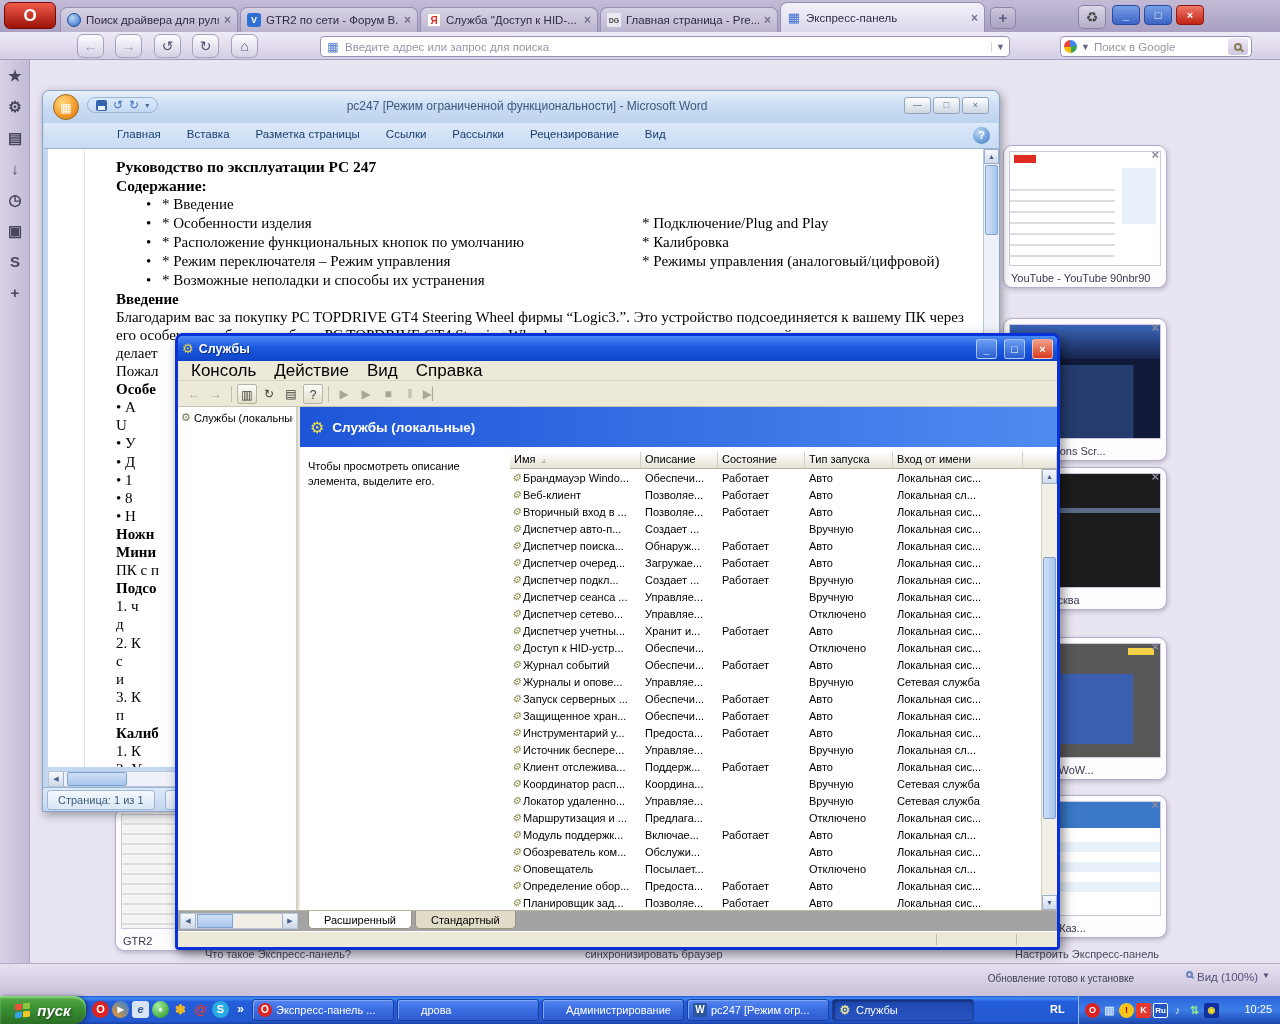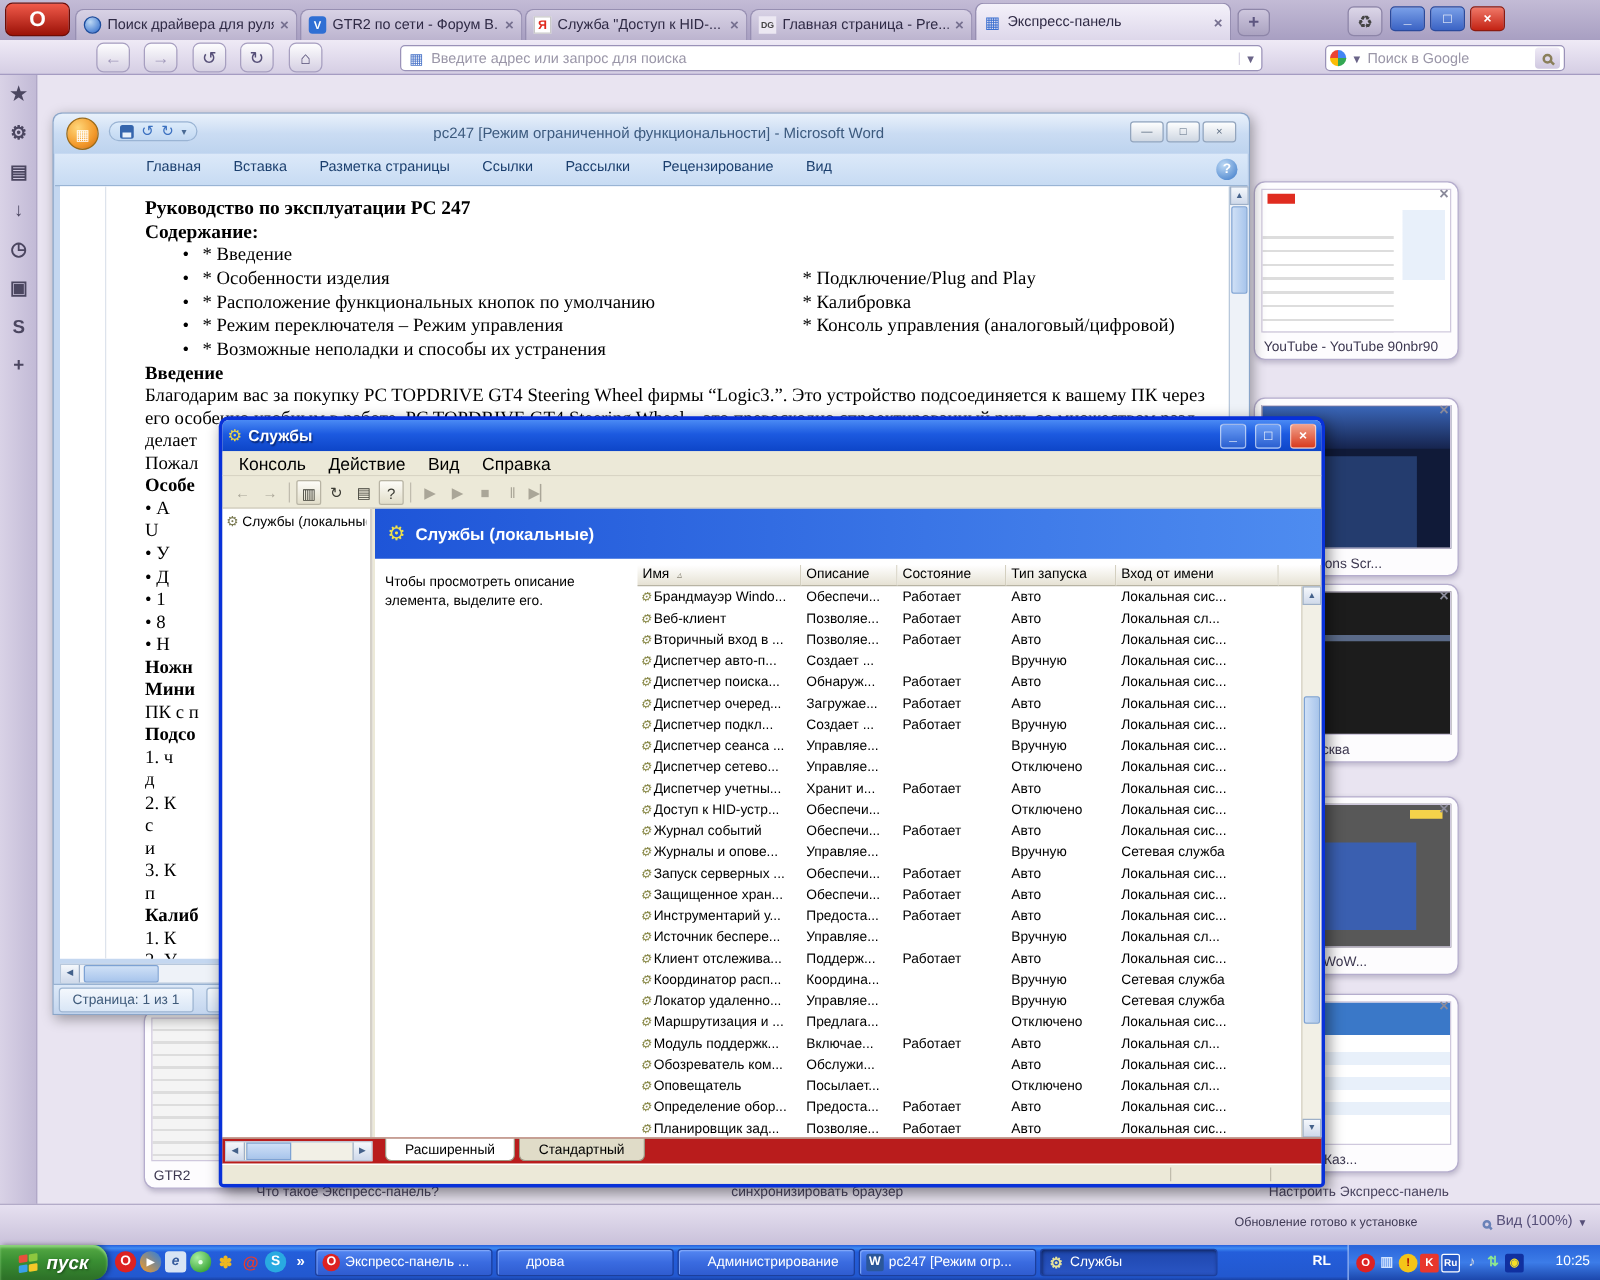--- a/index.html
+++ b/index.html
@@ -88,21 +88,21 @@
            repeating-linear-gradient(180deg,#fff 0 10px,#e8f0fa 10px 20px) 0 30px/100% 60px no-repeat,
            linear-gradient(#dce8f8,#dce8f8) 0 calc(100% - 24px)/100% 24px no-repeat,#fff;}
   .th-gtr{background:linear-gradient(#8a2020,#8a2020) 55% 55%/28px 34px no-repeat,
           repeating-linear-gradient(180deg,#f4f4f4 0 8px,#ddd 8px 10px),#fff;}
   .sd-lnk{position:absolute;font-size:11px;color:#4a4560;}
   .lnk-l{left:175px;top:888px;}.lnk-c{left:555px;top:888px;}.lnk-r{left:985px;top:888px;}
 
   .statusbar{position:absolute;left:0;bottom:0;right:0;height:33px;
              background:linear-gradient(180deg,#e6e0f0,#c9c1da);border-top:1px solid #b3abc8;}
   .st-upd{position:absolute;right:146px;top:9px;font-size:10px;color:#3f3a55;}
-  .st-zoom{position:absolute;right:10px;top:7px;display:flex;align-items:flex-end;gap:4px;color:#564f78;font-size:11.5px;}
+  .st-zoom{position:absolute;right:10px;top:7px;display:flex;align-items:flex-start;gap:4px;color:#564f78;font-size:11.5px;}
   .zmag{width:7px;height:7px;border:2px solid #6a82b8;border-radius:50%;position:relative;}
   .zmag::after{content:"";position:absolute;width:4px;height:2px;background:#6a82b8;transform:rotate(45deg);right:-3px;bottom:-2px;}
   .st-drop{font-size:8px;}
 
   
   #word{position:absolute;left:42px;top:90px;width:958px;height:722px;border-radius:7px 7px 0 0;
         background:#c4d7f0;border:1px solid #8aa5c8;box-shadow:2px 3px 10px rgba(0,0,0,.35);}
   .w-title{position:absolute;left:0;top:0;right:0;height:32px;border-radius:7px 7px 0 0;
            background:linear-gradient(180deg,#e9f1fb,#cadcf3 50%,#bdd3ee);}
   .office{position:absolute;left:10px;top:3px;width:26px;height:26px;border-radius:50%;
@@ -162,21 +162,21 @@
             border:3px solid #0831d9;border-radius:8px 8px 4px 4px;box-shadow:3px 4px 12px rgba(0,0,0,.45);}
   .s-title{height:25px;background:linear-gradient(180deg,#4a8af4 0%,#1c5ae0 45%,#0d45c8 100%);
            border-radius:5px 5px 0 0;display:flex;align-items:center;padding:0 4px;gap:5px;}
   .s-ico{color:#e8d44a;font-size:13px;}
   .s-ttl{color:#fff;font-weight:bold;font-size:12.5px;text-shadow:1px 1px 1px #0a2a7a;flex:1;}
   .swb{width:21px;height:20px;border-radius:3px;border:1px solid rgba(255,255,255,.55);color:#fff;
        font-size:11px;font-weight:bold;text-align:center;line-height:18px;margin-left:2px;
        background:linear-gradient(180deg,#6a9df5,#2a5fd0);}
   .swb.cls{background:linear-gradient(180deg,#f0a08a,#d83a1e);}
   .s-menu{height:20px;background:#ece9d8;border-bottom:1px solid #d8d4c4;display:flex;align-items:center;padding-left:4px;}
-  .mi{padding:15px 9px;font-size:14px;}
+  .mi{padding:15px 9px;font-size:17px;}
   .s-tools{height:26px;background:#ece9d8;border-bottom:1px solid #c8c4b4;display:flex;align-items:center;gap:2px;padding:0 6px;}
   .tg{width:20px;height:20px;text-align:center;line-height:20px;font-size:12px;color:#3c3c34;}
   .tg.dis{color:#aaa698;}
   .tg.box{border:1px solid #b8b4a4;border-radius:2px;background:linear-gradient(#fdfcf8,#e2deca);}
   .tsep{width:1px;height:16px;background:#c0bcae;margin:0 3px;}
   .s-body{position:absolute;left:0;top:71px;right:0;bottom:37px;}
   .s-tree{position:absolute;left:0;top:0;bottom:0;width:120px;background:#fff;border-right:2px solid #d4d0c8;padding:4px 3px;}
   .treeitem{display:flex;align-items:center;gap:3px;font-size:11px;white-space:nowrap;overflow:hidden;}
   .treeico{color:#7a7a52;font-size:11px;}
   .s-main{position:absolute;left:122px;top:0;right:0;bottom:0;background:#fff;}
@@ -195,21 +195,21 @@
   .svc-row{display:flex;height:17px;align-items:center;}
   .rc{font-size:11px;white-space:nowrap;overflow:hidden;padding:0 4px;}
   .rc.w1{display:flex;align-items:center;gap:2px;padding-left:2px;}
   .svc-gear{color:#8a8a4a;font-size:10px;}
   .svs{position:absolute;right:0;top:17px;bottom:0;width:16px;background:#f2f0e6;border-left:1px solid #d4d0c0;}
   .svs .ar{position:absolute;left:0;width:15px;height:15px;background:linear-gradient(180deg,#f5f8fc,#cfd9ea);
            border:1px solid #9eb0c8;color:#44618a;font-size:7px;text-align:center;line-height:13px;}
   .svs .up{top:0;}.svs .dn{bottom:0;}
   .svs .th{position:absolute;left:1px;top:88px;width:13px;height:262px;border-radius:2px;
            background:linear-gradient(90deg,#cfe0f6,#a8c5ec);border:1px solid #7da2d4;}
-  .s-bottom{position:absolute;left:0;bottom:16px;right:0;height:21px;background:#b91c1c;border-top:1px solid #b8b4a4;}
+  .s-bottom{position:absolute;left:0;bottom:16px;right:0;height:21px;background:#a3a3a3;border-top:1px solid #b8b4a4;}
   .shs{position:absolute;left:2px;top:2px;width:118px;height:16px;background:#f2f0e6;border:1px solid #b8c8dc;}
   .shs .ar{position:absolute;top:0;width:15px;height:14px;background:linear-gradient(180deg,#f5f8fc,#cfd9ea);
            border-right:1px solid #9eb0c8;color:#44618a;font-size:7px;text-align:center;line-height:13px;}
   .shs .lt{left:0;}.shs .rt{right:0;border-left:1px solid #9eb0c8;border-right:none;}
   .shs .th{position:absolute;left:16px;top:0;width:36px;height:14px;background:linear-gradient(180deg,#cfe0f6,#a8c5ec);border:1px solid #7da2d4;}
   .vtabs{position:absolute;left:130px;top:0;display:flex;gap:3px;}
   .vtab{padding:3px 15px 2px;font-size:11px;border:1px solid #9a9682;border-top:none;
         border-radius:0 0 5px 5px;background:#e0dcc8;}
   .vtab.active{background:#fff;}
   .s-status{position:absolute;left:0;bottom:0;right:0;height:16px;background:#ece9d8;border-top:1px solid #fff;}
@@ -445,21 +445,21 @@
 
             <div class="d-row">
               <span class="d-b">•</span>
               <span class="d-l">* Расположение функциональных кнопок по умолчанию</span>
               <span class="d-r">* Калибровка</span>
             </div>
 
             <div class="d-row">
               <span class="d-b">•</span>
               <span class="d-l">* Режим переключателя – Режим управления</span>
-              <span class="d-r">* Консоль управления (аналоговый/цифровой)</span>
+              <span class="d-r">* Режимы управления (аналоговый/цифровой)</span>
             </div>
 
             <div class="d-row">
               <span class="d-b">•</span>
               <span class="d-r">* Возможные неполадки и способы их устранения</span>
             </div>
           </div>
         <div class="d-hd">Введение</div>
         <div>
 

